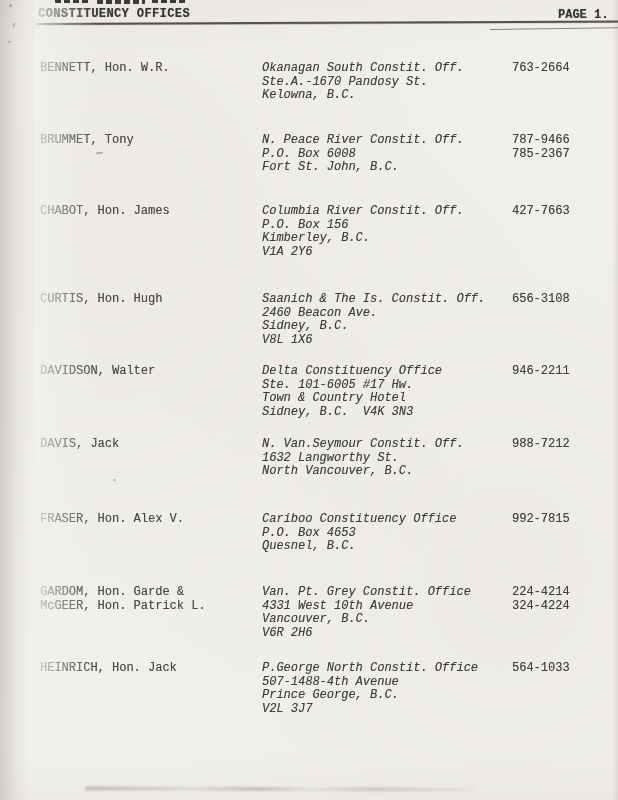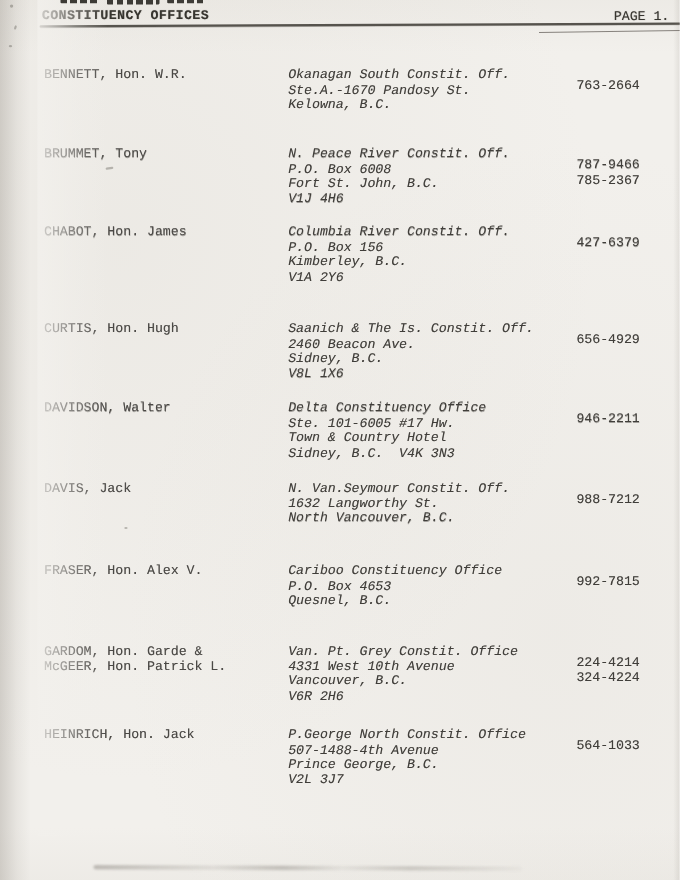--- a/index.html
+++ b/index.html
@@ -18,40 +18,40 @@
   }
   .line{white-space:pre; text-shadow:0.2px 0.2px 0.6px rgba(64,62,58,.45);}
   
   .title{
     position:absolute;left:38px;top:8px;
     font-weight:bold;letter-spacing:.4px;color:#37352f;
     text-shadow:0.3px 0.3px 0.7px rgba(55,53,47,.5);
   }
   .page-label{
     position:absolute;left:510px;top:9px;
-    font-weight:normal;color:#37352f;
+    font-weight:bold;color:#37352f;
     text-shadow:0.3px 0.3px 0.7px rgba(55,53,47,.5);
     padding-left:48px;
   }
   .rule-main{
     position:absolute;left:36px;top:23px;width:588px;height:2px;
     background:#56534d;border-radius:1px;
     transform:rotate(-0.25deg);transform-origin:left center;
     box-shadow:0 0.6px 0.6px rgba(86,83,77,.35);
   }
   .rule-right{
     position:absolute;left:490px;top:29px;width:134px;height:1px;
     background:#6b6761;transform:rotate(-0.8deg);transform-origin:left center;
     opacity:.8;
   }
   
   .entry{position:absolute;left:0;width:618px;}
   .col-name{position:absolute;left:40px;top:0;width:215px;color:#4a4845;}
   .col-address{position:absolute;left:262px;top:0;width:245px;font-style:italic;}
-  .col-phone{position:absolute;left:524px;top:0;width:90px;margin-top:10px;}
+  .col-phone{position:absolute;left:512px;top:0;width:90px;}
   
   .edge-left{
     position:absolute;left:0;top:0;bottom:0;width:28px;z-index:4;pointer-events:none;
     background:linear-gradient(90deg, rgba(125,118,108,.28), rgba(125,118,108,.09) 55%, rgba(125,118,108,0));
   }
   .edge-right{
     position:absolute;right:0;top:0;bottom:0;width:6px;z-index:4;pointer-events:none;
     background:linear-gradient(270deg, rgba(125,118,108,.14), rgba(125,118,108,0));
   }
   .name-fade{
@@ -118,55 +118,54 @@
     </div>
 
     <div class="entry" style="top: 134px;">
       <div class="col-name">
           <div class="line">BRUMMET, Tony</div>
         </div>
       <div class="col-address">
           <div class="line">N. Peace River Constit. Off.</div>
           <div class="line">P.O. Box 6008</div>
           <div class="line">Fort St. John, B.C.</div>
-          <div class="line">V1J 4H6</div>
         </div>
       <div class="col-phone">
           <div class="line">787-9466</div>
           <div class="line">785-2367</div>
         </div>
     </div>
 
     <div class="entry" style="top: 205px;">
       <div class="col-name">
           <div class="line">CHABOT, Hon. James</div>
         </div>
       <div class="col-address">
           <div class="line">Columbia River Constit. Off.</div>
           <div class="line">P.O. Box 156</div>
           <div class="line">Kimberley, B.C.</div>
           <div class="line">V1A 2Y6</div>
         </div>
       <div class="col-phone">
-          <div class="line">427-6379</div>
+          <div class="line">427-7663</div>
         </div>
     </div>
 
     <div class="entry" style="top: 293px;">
       <div class="col-name">
           <div class="line">CURTIS, Hon. Hugh</div>
         </div>
       <div class="col-address">
           <div class="line">Saanich &amp; The Is. Constit. Off.</div>
           <div class="line">2460 Beacon Ave.</div>
           <div class="line">Sidney, B.C.</div>
           <div class="line">V8L 1X6</div>
         </div>
       <div class="col-phone">
-          <div class="line">656-4929</div>
+          <div class="line">656-3108</div>
         </div>
     </div>
 
     <div class="entry" style="top: 365px;">
       <div class="col-name">
           <div class="line">DAVIDSON, Walter</div>
         </div>
       <div class="col-address">
           <div class="line">Delta Constituency Office</div>
           <div class="line">Ste. 101-6005 #17 Hw.</div>

